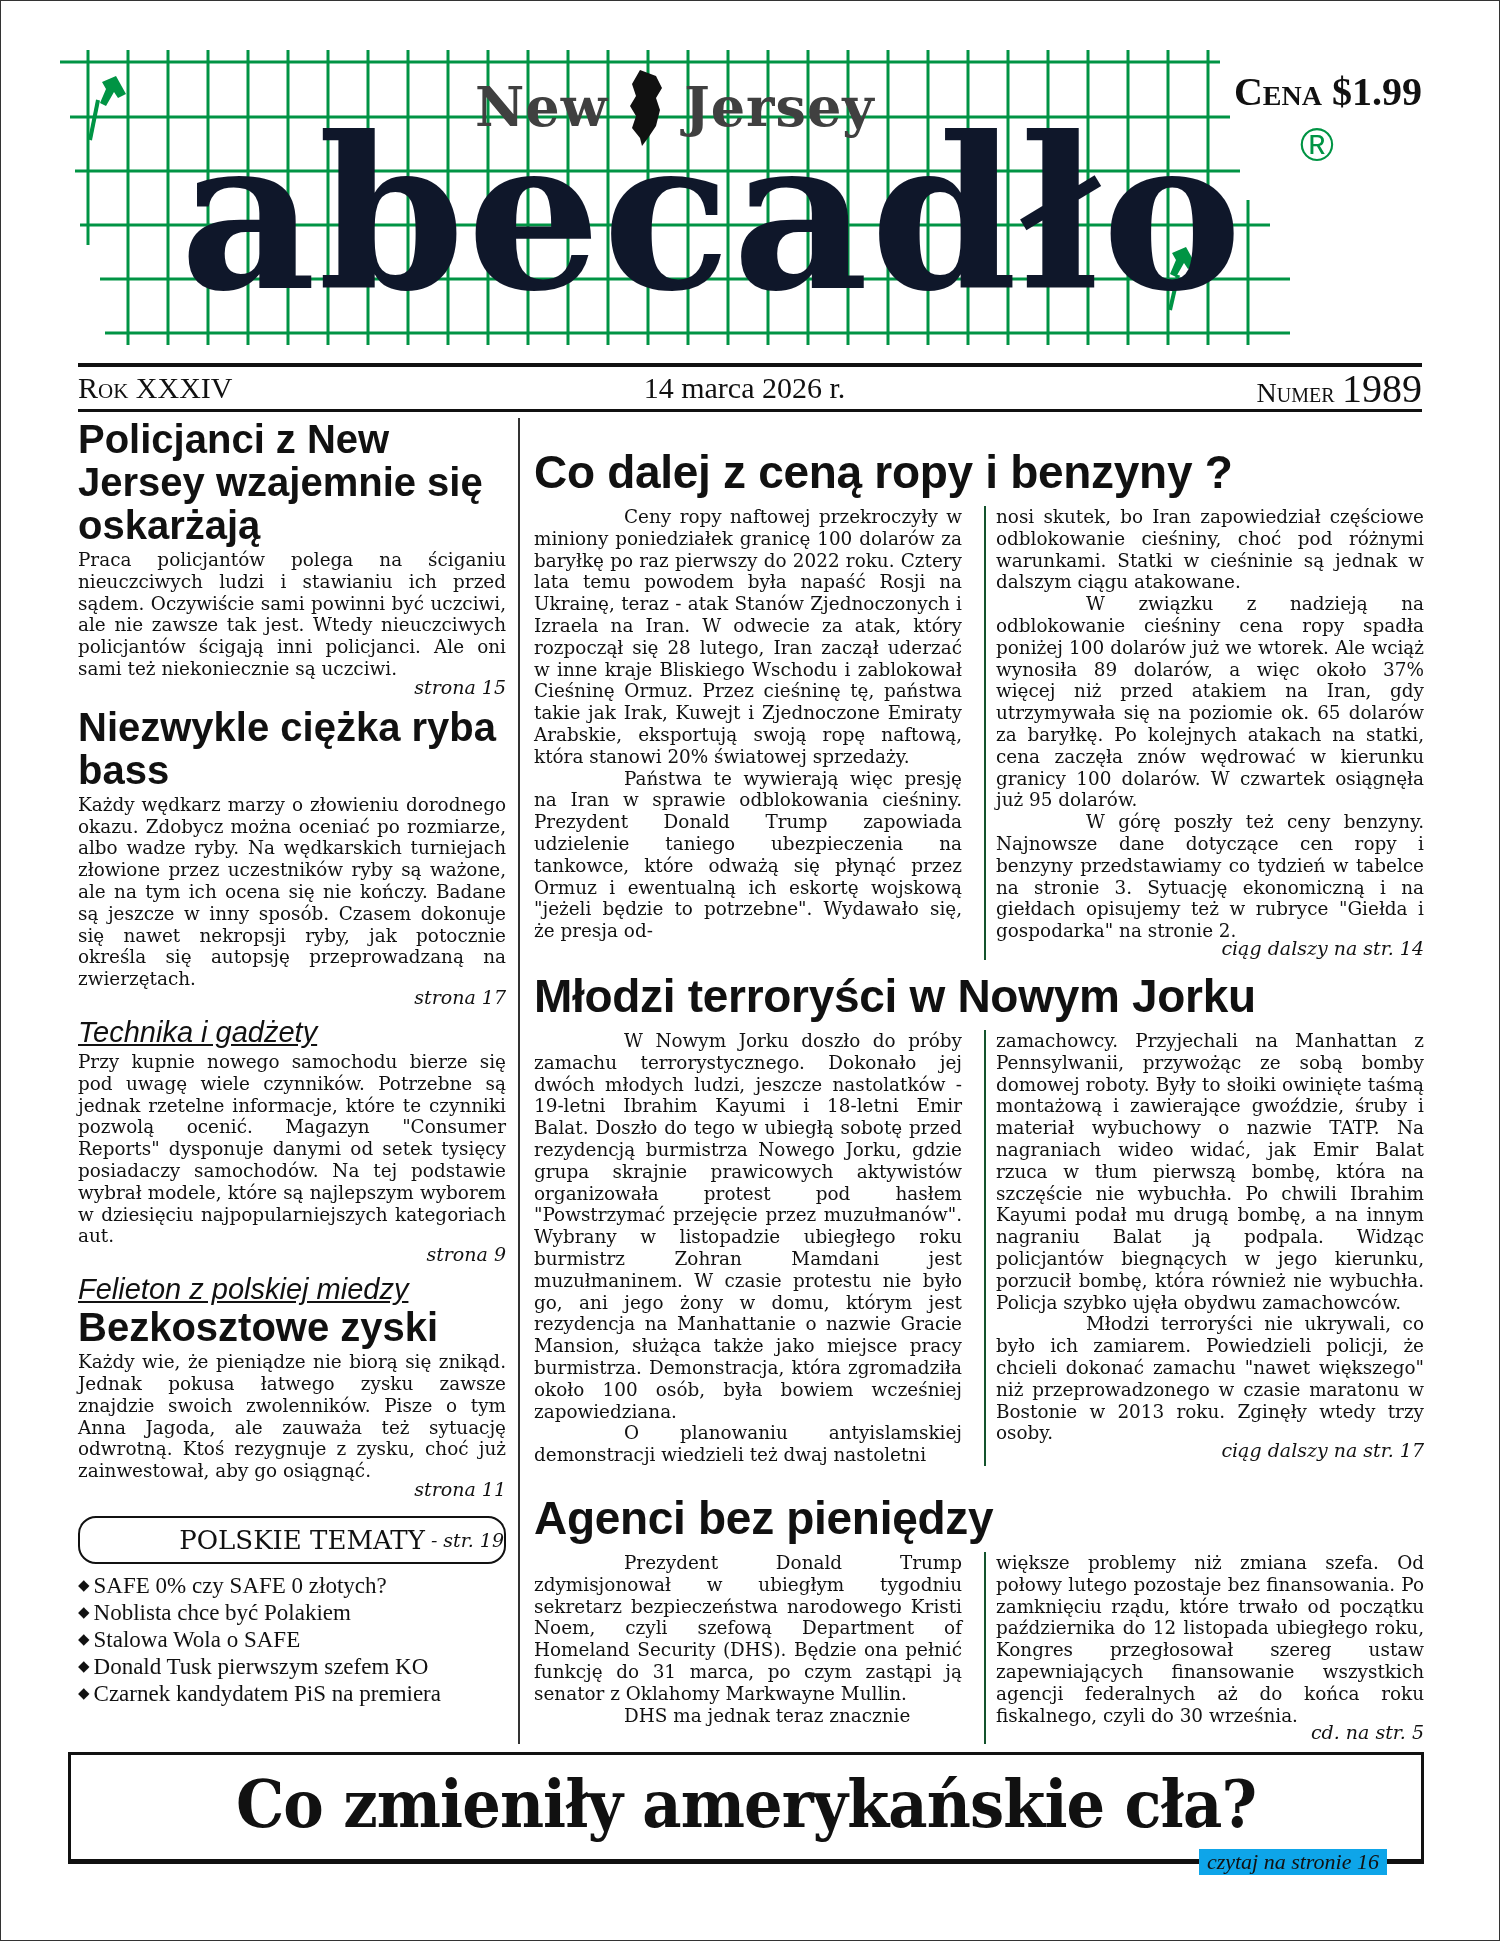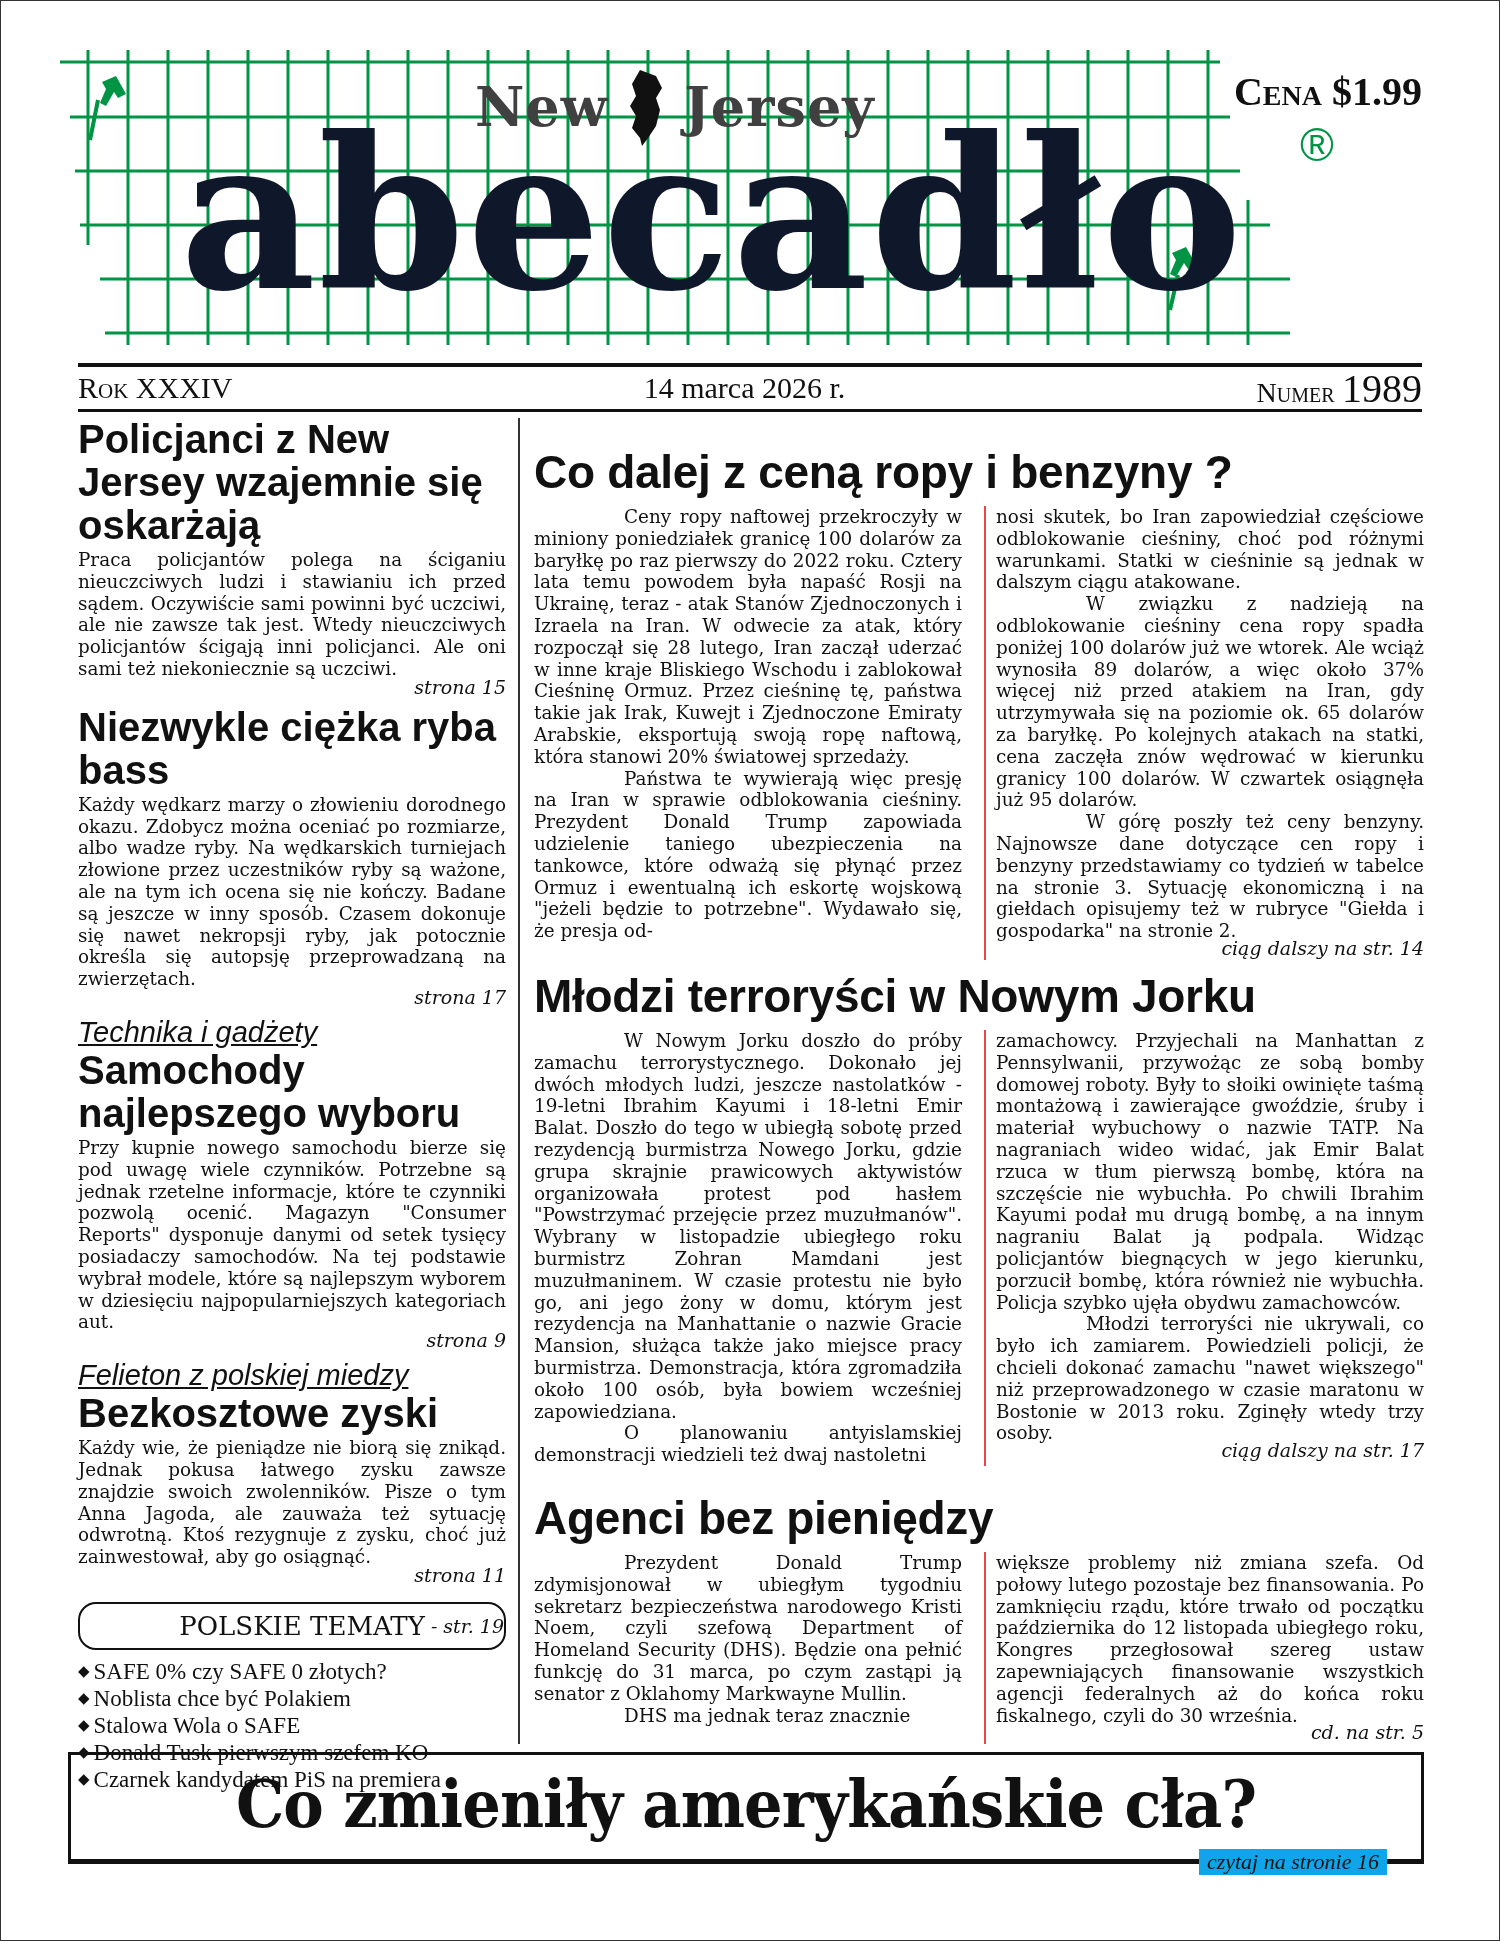--- a/index.html
+++ b/index.html
@@ -36,21 +36,21 @@
   ul.topics li { display: flex; align-items: center; }
   ul.topics li .bullet { font-size: 15px; margin-right: 4px; }
 
   
   .art { position: absolute; left: 534px; width: 890px; }
   .art h1 { font-family: "Liberation Sans", sans-serif; font-weight: bold; font-size: 46px; margin: 0; line-height: 56px; letter-spacing: -0.3px; }
   .cols { display: flex; gap: 22px; margin-top: 6px; }
   .col { width: 434px; font-family: "DejaVu Serif", serif; font-size: 18.4px; line-height: 21.8px; text-align: justify; }
   .col p { margin: 0; text-indent: 0; }
   .col p.ind { text-indent: 90px; }
-  .col-rule { border-left: 2px solid #ef4444; padding-left: 10px; }
+  .col-rule { border-left: 2px solid #14532d; padding-left: 10px; }
 
   
   .banner { position: absolute; left: 68px; top: 1752px; width: 1350px; height: 104px; border: 3px solid #111; border-bottom-width: 5px; }
   .banner-title { position: absolute; left: 0; right: 0; top: 10px; text-align: center; font-family: "DejaVu Serif", serif; font-weight: bold; font-size: 66px; letter-spacing: -1px; transform: scaleX(0.92); }
   .banner-sub { position: absolute; right: 34px; bottom: -16px; background: #0ea5e9; padding: 0 8px; font-family: "Liberation Serif", serif; font-style: italic; font-size: 22px; }
 </style>
 </head>
 <body>
 
 <div class="page-border"></div>
@@ -131,21 +131,20 @@
     <p class="body">Praca policjantów polega na ściganiu nieuczciwych ludzi i stawianiu ich przed sądem. Oczywiście sami powinni być uczciwi, ale nie zawsze tak jest. Wtedy nieuczciwych policjantów ścigają inni policjanci. Ale oni sami też niekoniecznie są uczciwi.</p>
     <div class="ref">strona 15</div>
   </div>
   <div class="story">
     <h2 class="hl">Niezwykle ciężka ryba bass</h2>
     <p class="body">Każdy wędkarz marzy o złowieniu dorodnego okazu. Zdobycz można oceniać po rozmiarze, albo wadze ryby. Na wędkarskich turniejach złowione przez uczestników ryby są ważone, ale na tym ich ocena się nie kończy. Badane są jeszcze w inny sposób. Czasem dokonuje się nawet nekropsji ryby, jak potocznie określa się autopsję przeprowadzaną na zwierzętach.</p>
     <div class="ref">strona 17</div>
   </div>
   <div class="story">
     <div class="kicker">Technika i gadżety</div>
-    <h2 class="hl">Samochody najlepszego wyboru</h2>
     <p class="body">Przy kupnie nowego samochodu bierze się pod uwagę wiele czynników. Potrzebne są jednak rzetelne informacje, które te czynniki pozwolą ocenić. Magazyn "Consumer Reports" dysponuje danymi od setek tysięcy posiadaczy samochodów. Na tej podstawie wybrał modele, które są najlepszym wyborem w dziesięciu najpopularniejszych kategoriach aut.</p>
     <div class="ref">strona 9</div>
   </div>
   <div class="story">
     <div class="kicker">Felieton z polskiej miedzy</div>
     <h2 class="hl">Bezkosztowe zyski</h2>
     <p class="body">Każdy wie, że pieniądze nie biorą się znikąd. Jednak pokusa łatwego zysku zawsze znajdzie swoich zwolenników. Pisze o tym Anna Jagoda, ale zauważa też sytuację odwrotną. Ktoś rezygnuje z zysku, choć już zainwestował, aby go osiągnąć.</p>
     <div class="ref">strona 11</div>
   </div>
 

